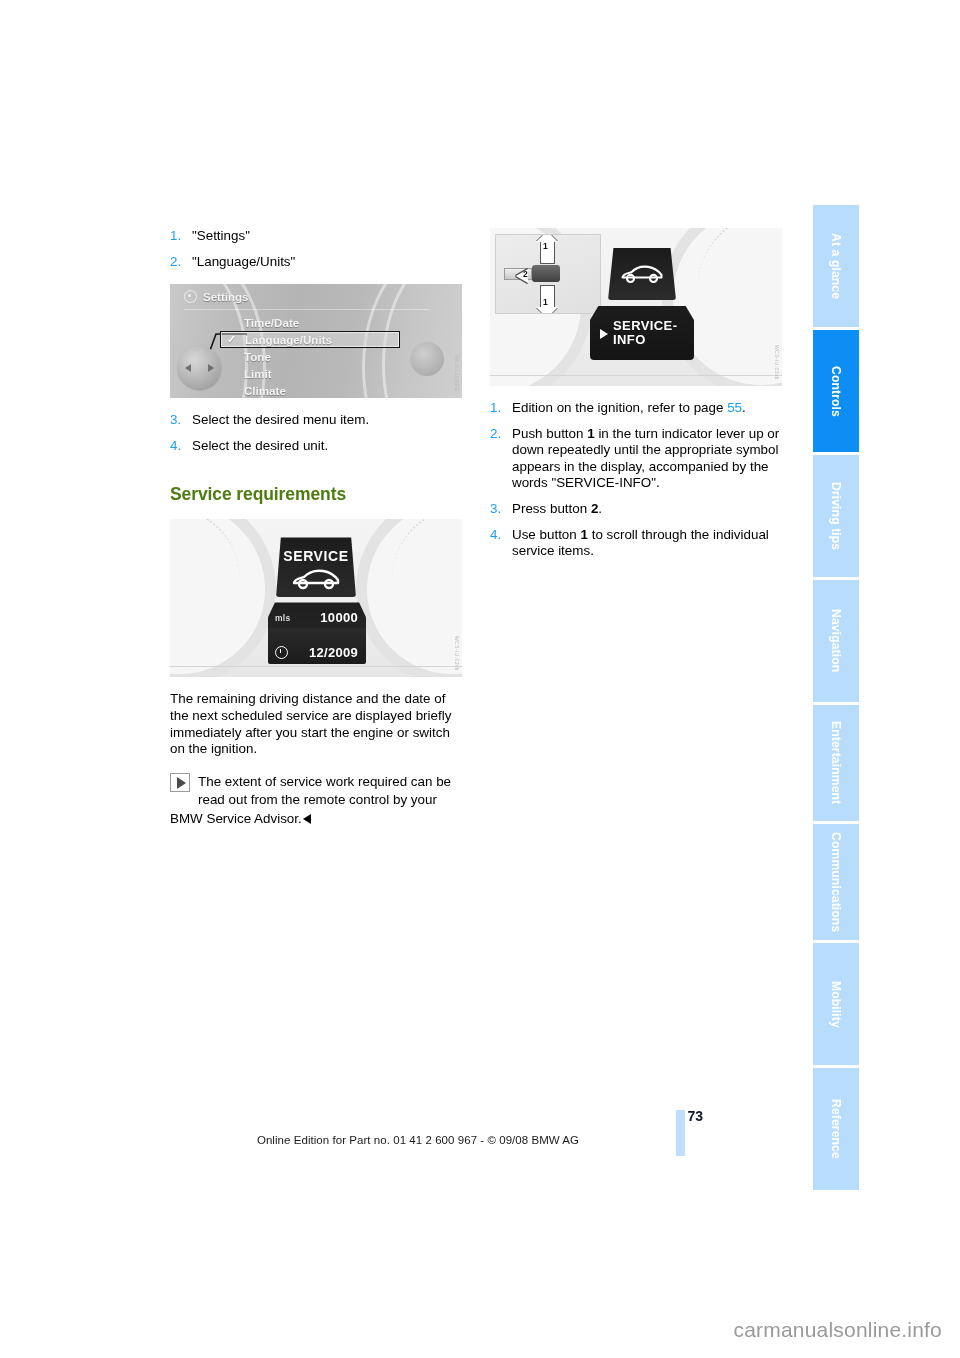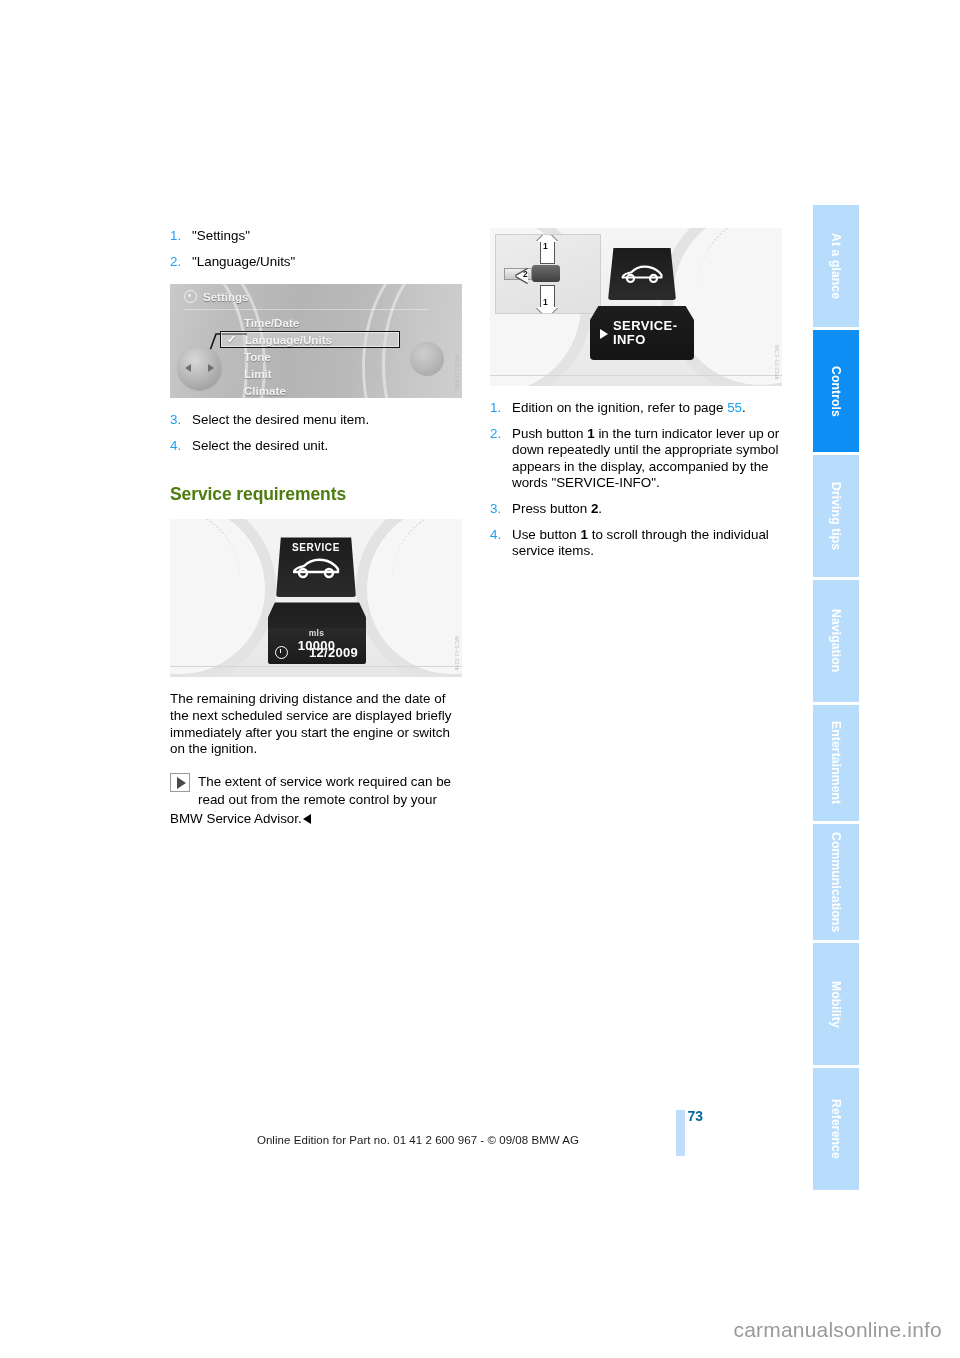--- a/index.html
+++ b/index.html
@@ -242,24 +242,24 @@
     position: absolute;
     left: 106px; top: 18px;
     width: 80px; height: 60px;
     background: linear-gradient(180deg,#1c1c1c,#2b2b2b);
     clip-path: polygon(6% 0%, 94% 0%, 100% 100%, 0% 100%);
     border-radius: 3px;
     color: #fff;
     text-align: center;
   }
   .svc-tile .lbl {
-    font-size: 10px;
+    font-size: 14px;
     font-weight: bold;
     letter-spacing: .6px;
-    margin-top: 5px;
+    margin-top: 11px;
   }
   .car-glyph { margin-top: 4px; }
   .svc-screen {
     position: absolute;
     left: 98px; top: 83px;
     width: 98px; height: 62px;
     background: linear-gradient(180deg,#1e1e1e 0%,#242424 42%,#2a2a2a 43%,#1b1b1b 100%);
     border-radius: 4px 4px 2px 2px;
     clip-path: polygon(7% 0%, 93% 0%, 100% 24%, 100% 100%, 0% 100%, 0% 24%);
     color: #fff;
@@ -267,21 +267,21 @@
   .svc-row {
     position: absolute;
     left: 7px; right: 8px;
     display: flex;
     align-items: center;
     justify-content: space-between;
     font-size: 13px;
     font-weight: bold;
     letter-spacing: .3px;
   }
-  .svc-row.r1 { top: 26px; flex-direction: column; }
+  .svc-row.r1 { top: 8px; }
   .svc-row.r2 { top: 43px; }
   .svc-unit { font-size: 8.5px; font-weight: bold; color: #ddd; }
   .clock-ic {
     width: 11px; height: 11px;
     border: 1.6px solid #fff;
     border-radius: 50%;
     position: relative;
   }
   .clock-ic::after {
     content:"";
@@ -426,21 +426,21 @@
     left: 0; top: 1108px;
     width: 960px;
   }
   #page-num {
     position: absolute;
     left: 677px; top: 0px;
     width: 26px;
     text-align: right;
     font-size: 14px;
     font-weight: bold;
-    color: #0369a1;
+    color: #0f172a;
   }
   #footer-line {
     position: absolute;
     left: 170px; top: 26px;
     width: 496px;
     text-align: center;
     font-size: 11.5px;
     color: #1a1a1a;
     letter-spacing: .05px;
   }

